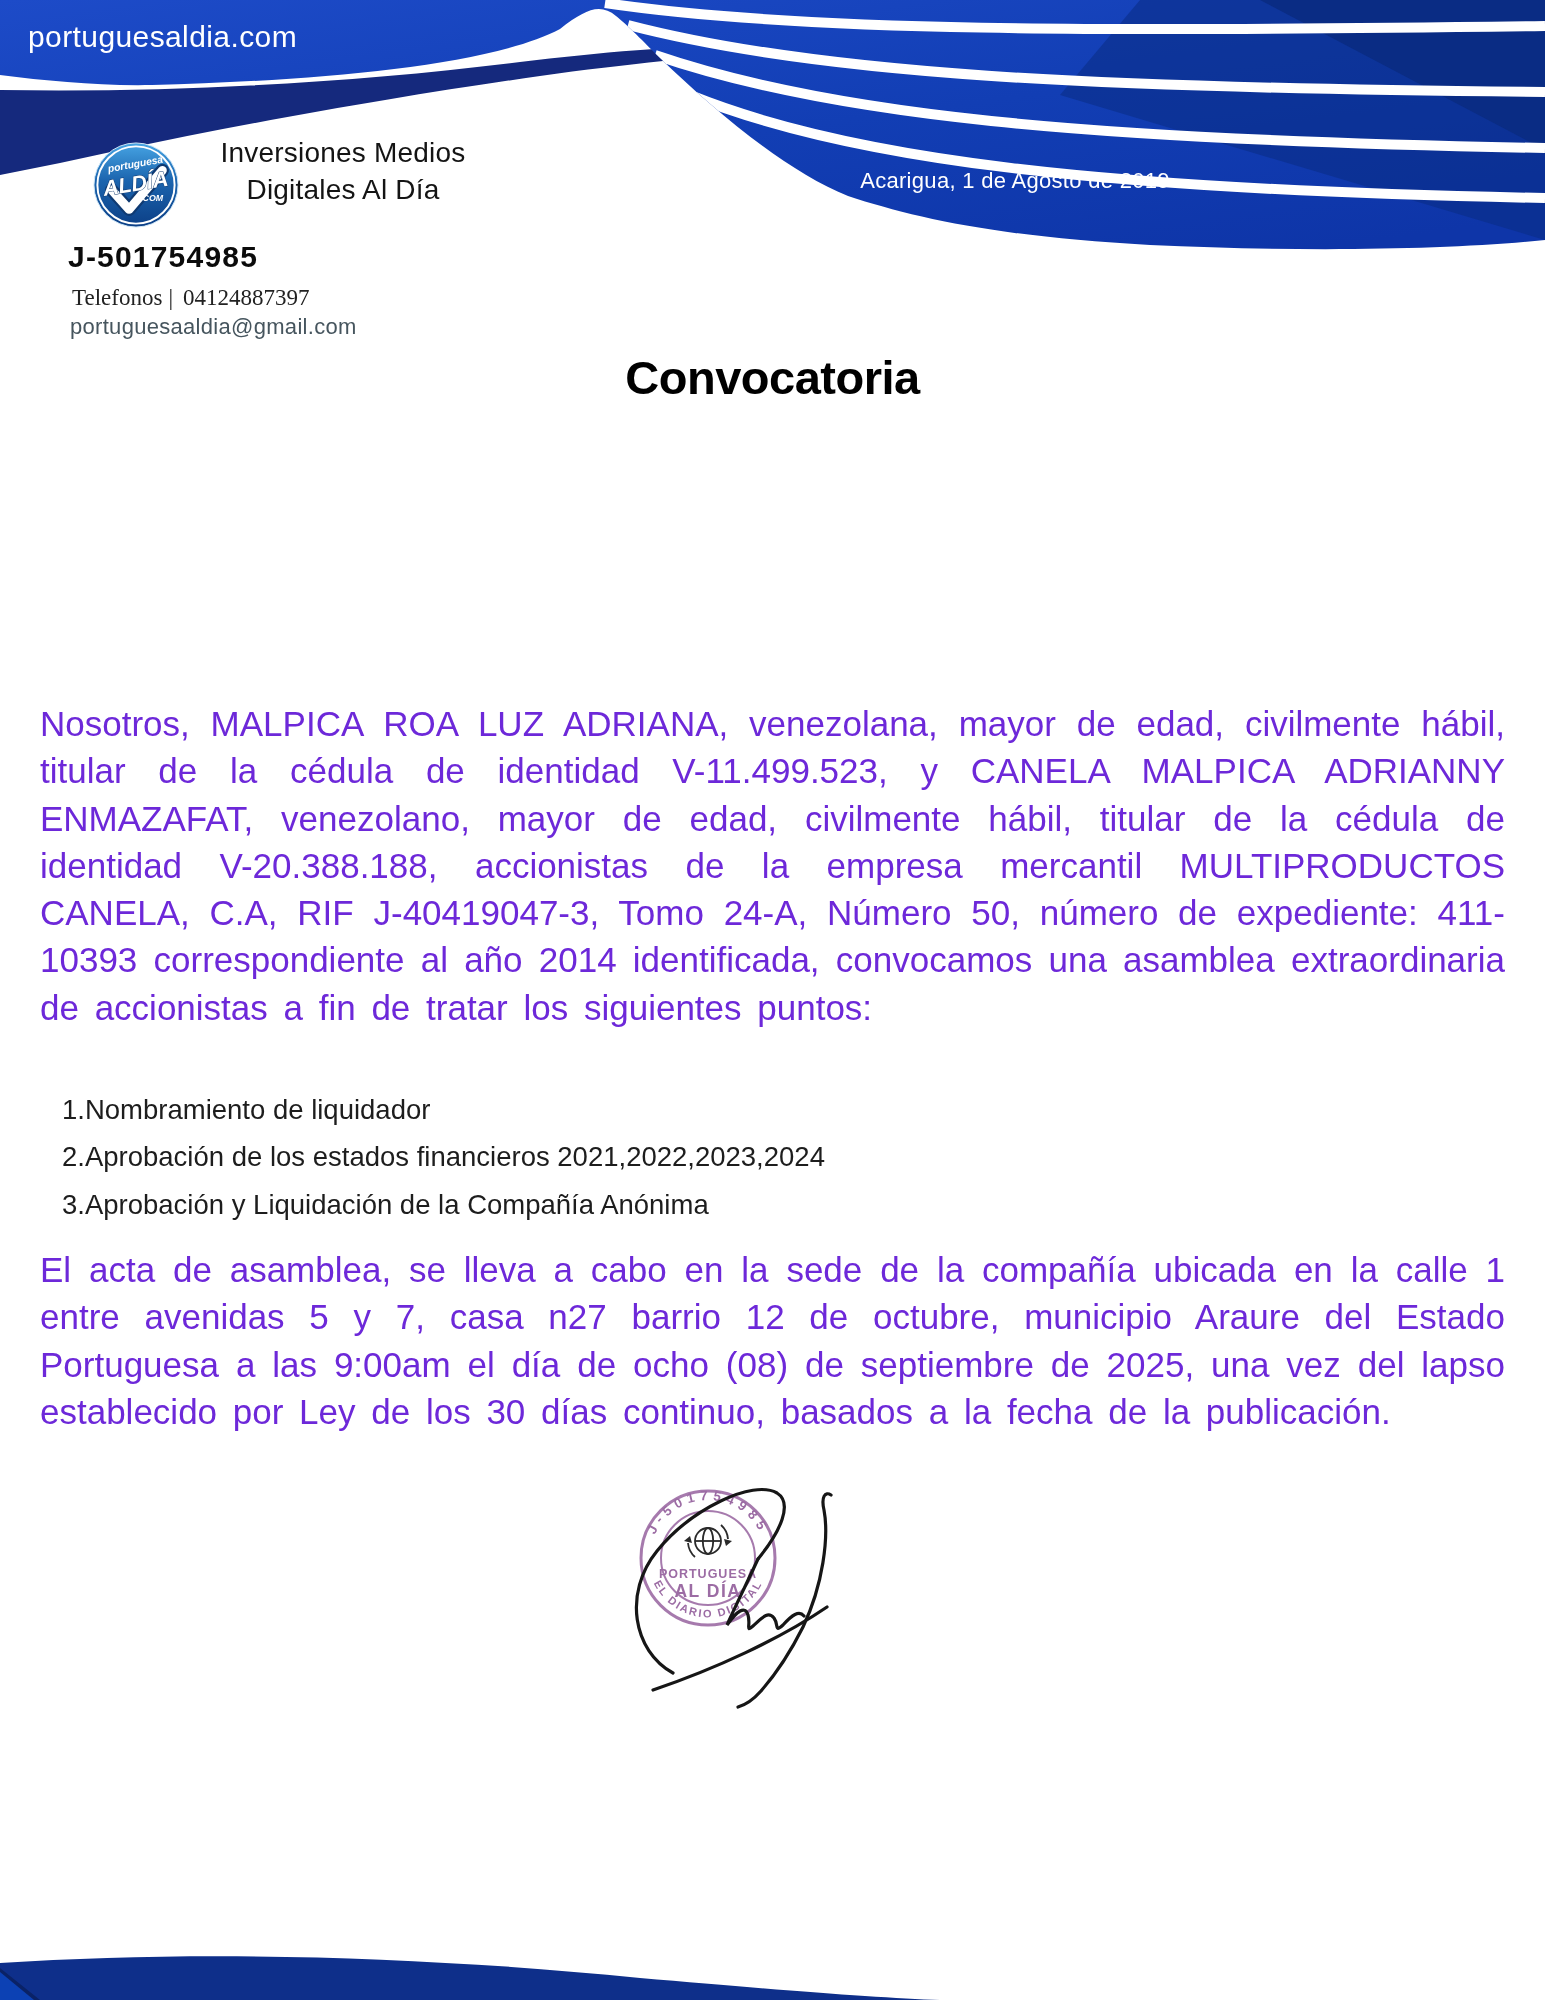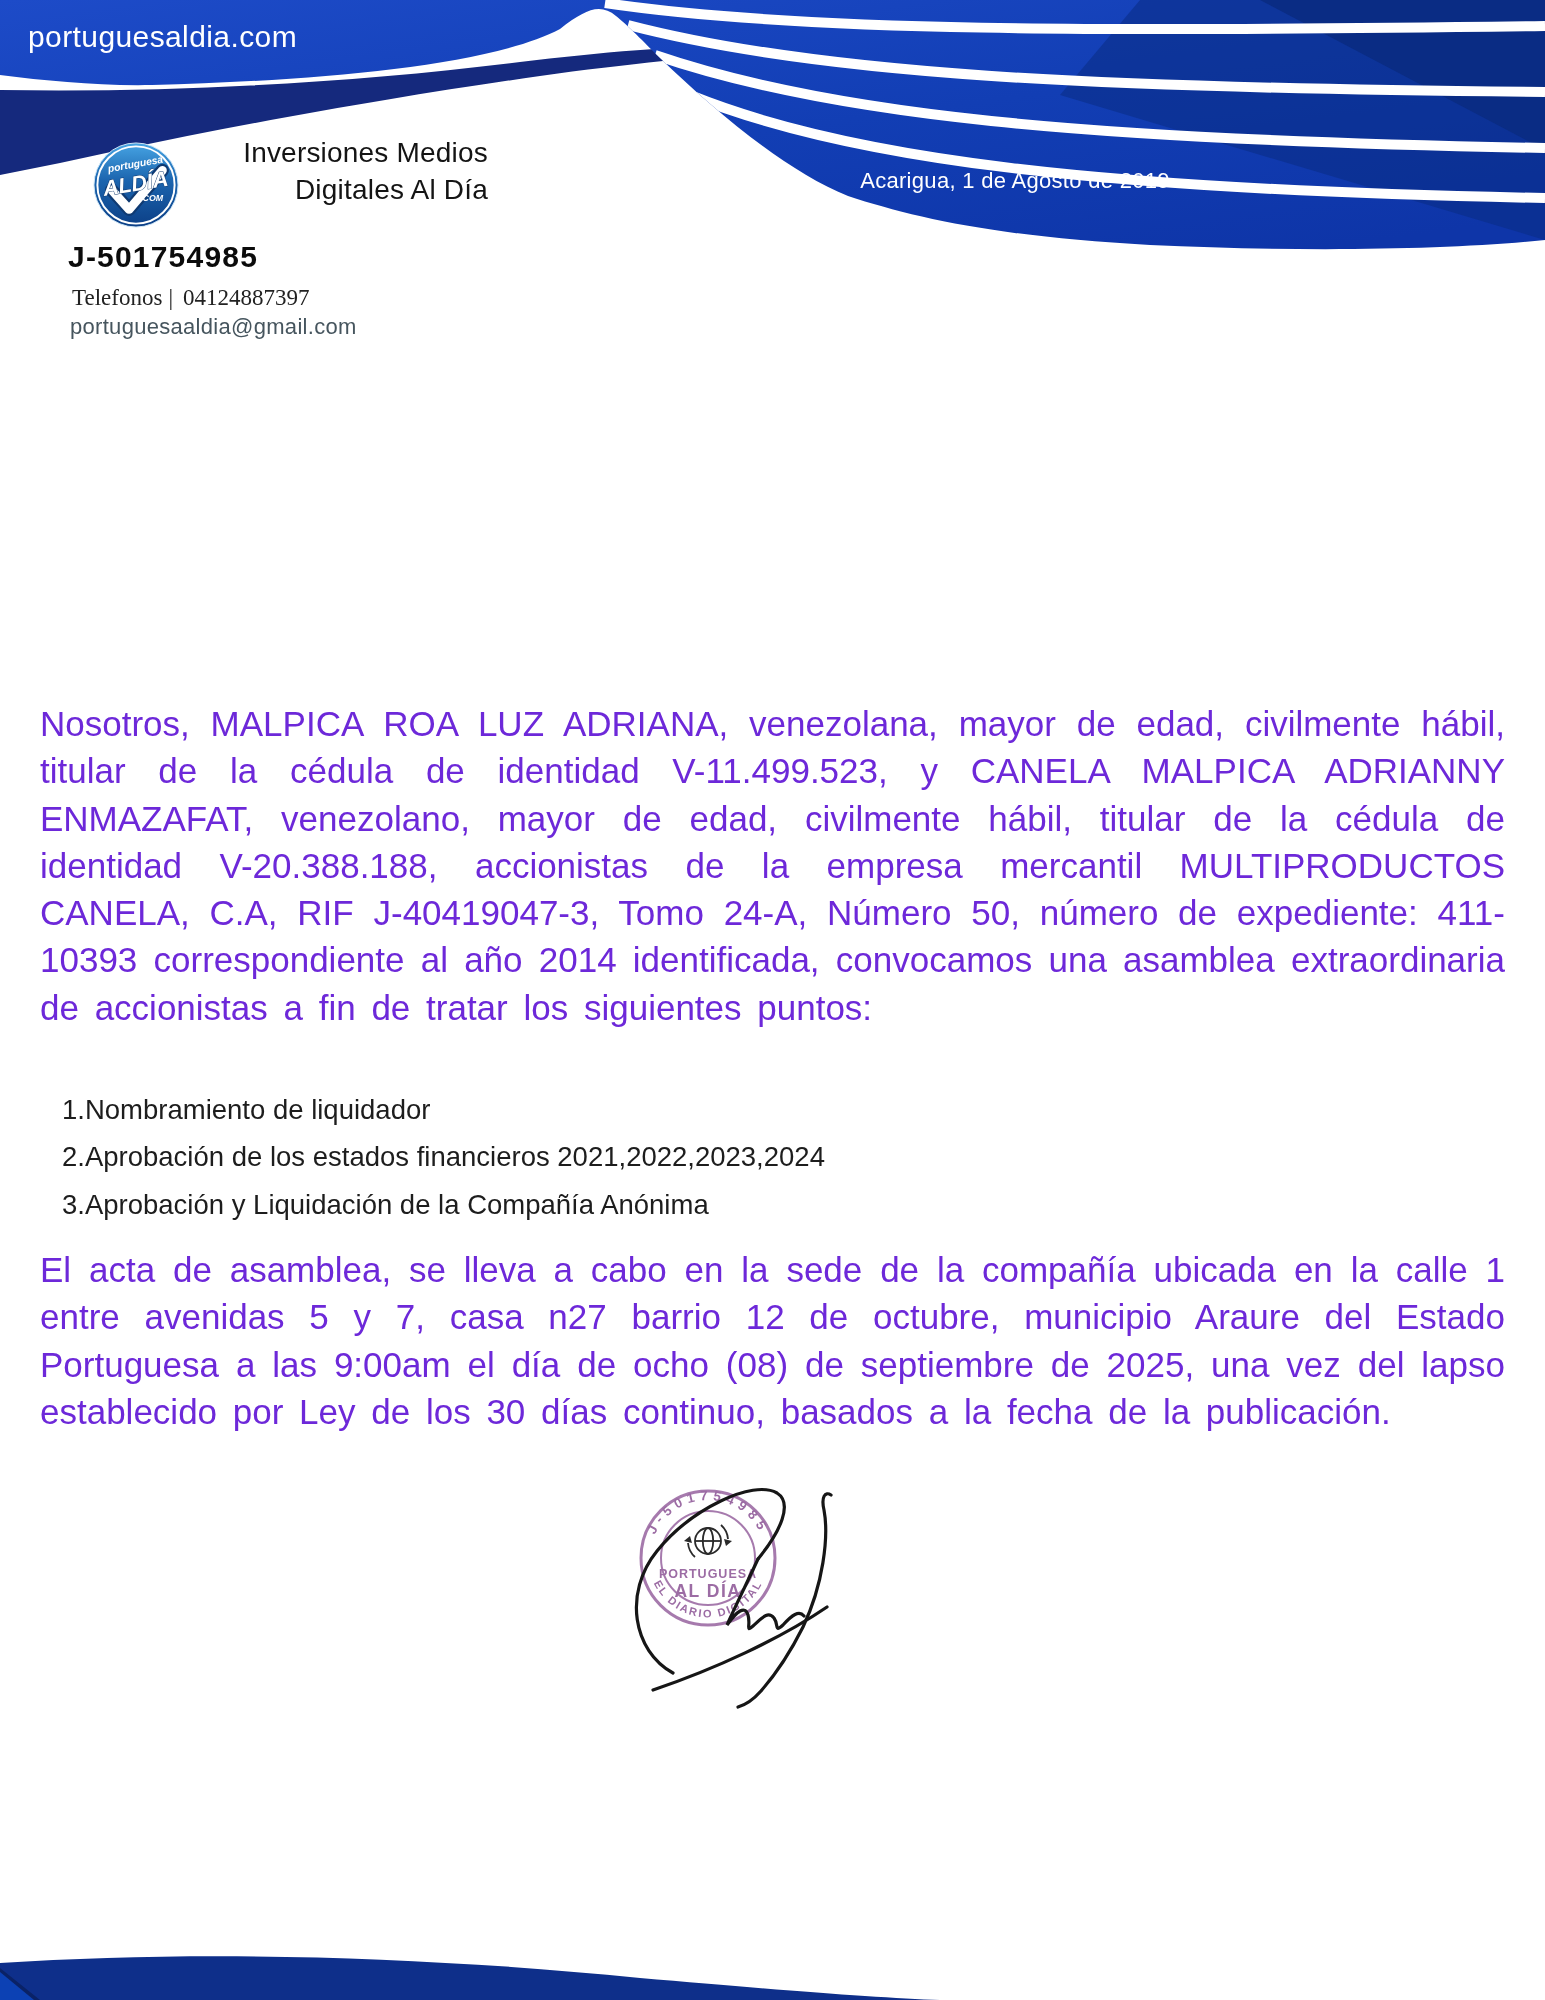--- a/index.html
+++ b/index.html
@@ -4,21 +4,21 @@
 <style>
   html,body{margin:0;padding:0;background:#ffffff;}
   .page{
     position:relative;width:1545px;height:2000px;background:#ffffff;
     font-family:"Liberation Sans", sans-serif;overflow:hidden;
   }
   .abs{position:absolute;}
   svg{display:block;}
   .site{left:28px;top:20px;font-size:30px;color:#ffffff;letter-spacing:.4px;}
   .dateline{left:845px;top:168px;width:340px;text-align:center;font-size:22px;color:#ffffff;letter-spacing:.3px;}
-  .company{left:198px;top:134px;width:290px;text-align:right;font-size:28px;line-height:37px;color:#141414;font-weight:500;letter-spacing:.2px;}
+  .company{left:198px;top:134px;width:290px;text-align:center;font-size:28px;line-height:37px;color:#141414;font-weight:500;letter-spacing:.2px;}
   .rif{left:68px;top:240px;font-size:30px;font-weight:800;color:#0b0b0b;letter-spacing:1.2px;}
   .phone{left:72px;top:285px;font-size:23px;color:#222222;font-family:Liberation Serif, serif;}
   .phone .sep{margin:0 10px 0 6px;color:#222;}
   .email{left:70px;top:314px;font-size:22px;color:#46555e;letter-spacing:.3px;}
   .title{left:0;top:350px;width:100%;text-align:center;font-size:47px;font-weight:700;color:#000000;letter-spacing:-.5px;}
   .para{left:40px;width:1465px;font-size:35px;line-height:47.3px;color:#6d28d9;text-align:justify;word-spacing:6px;}
   #para1{top:700px;}
   #para2{top:1246px;}
   .agenda{left:62px;top:1086px;margin:0;padding:0;list-style:none;counter-reset:ag;
           font-size:27.5px;line-height:47.3px;color:#1d1d1d;}
@@ -86,20 +86,21 @@
   </div>
 
   <div class="abs rif">J-501754985</div>
 
   <div class="abs phone">
     <span>Telefonos</span><span class="sep">|</span><span>04124887397</span>
   </div>
 
   <div class="abs email">portuguesaaldia@gmail.com</div>
 
+  <div class="abs title">Convocatoria</div>
 
   <div class="abs para" id="para1">Nosotros, MALPICA ROA LUZ ADRIANA, venezolana, mayor de edad, civilmente hábil, titular de la cédula de identidad V-11.499.523, y CANELA MALPICA ADRIANNY ENMAZAFAT, venezolano, mayor de edad, civilmente hábil, titular de la cédula de identidad V-20.388.188, accionistas de la empresa mercantil MULTIPRODUCTOS CANELA, C.A, RIF J-40419047-3, Tomo 24-A, Número 50, número de expediente: 411-10393 correspondiente al año 2014 identificada, convocamos una asamblea extraordinaria de accionistas a fin de tratar los siguientes puntos:</div>
 
   <ol class="abs agenda">
     <li>Nombramiento de liquidador</li>
     <li>Aprobación de los estados financieros 2021,2022,2023,2024</li>
     <li>Aprobación y Liquidación de la Compañía Anónima</li>
   </ol>
 
   <div class="abs para" id="para2">El acta de asamblea, se lleva a cabo en la sede de la compañía ubicada en la calle 1 entre avenidas 5 y 7, casa n27 barrio 12 de octubre, municipio Araure del Estado Portuguesa a las 9:00am el día de ocho (08) de septiembre de 2025, una vez del lapso establecido por Ley de los 30 días continuo, basados a la fecha de la publicación.</div>

